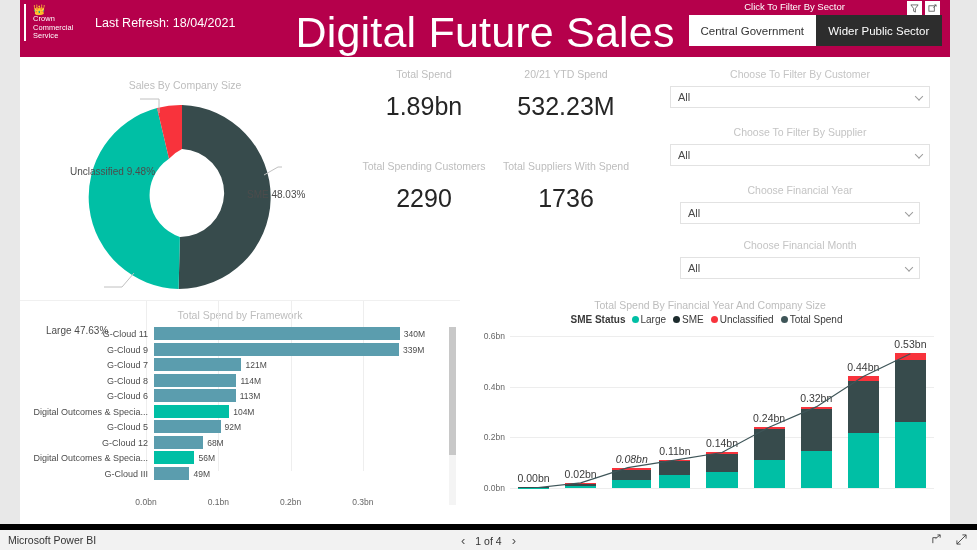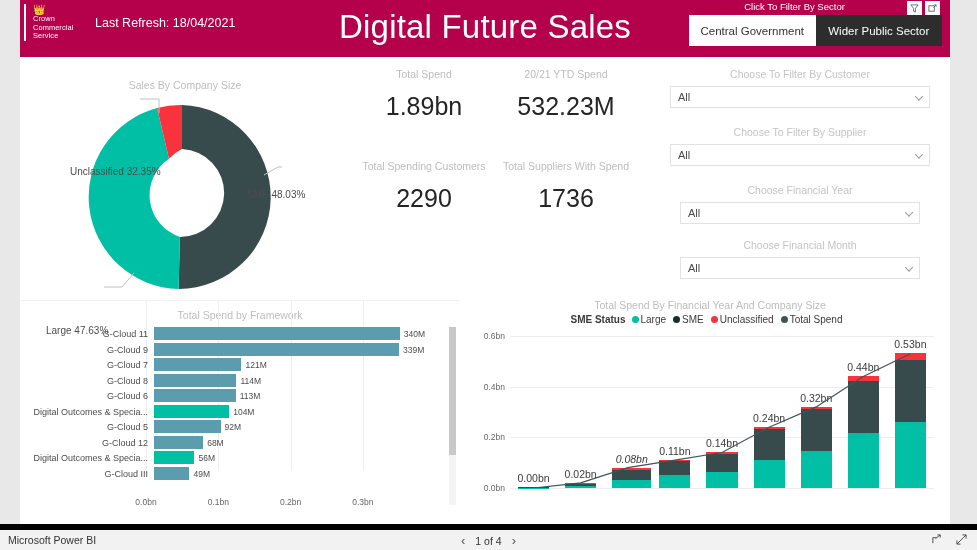--- a/index.html
+++ b/index.html
@@ -36,21 +36,21 @@
   .logo .crown { font-size: 10px; line-height: 11px; display:block; }
   .logo .l1, .logo .l2, .logo .l3 { display: block; }
   .refresh {
     position: absolute; left: 75px; top: 16px;
     color: #ffffff; font-size: 12.5px; white-space: nowrap;
   }
   .refresh .val { color:#ffffff; }
   .title {
     position: absolute; left: 0; top: 8px; width: 930px;
     text-align: center; color: #ffffff;
-    font-size: 33px; font-weight: 400; letter-spacing: .2px;
+    font-size: 43px; font-weight: 400; letter-spacing: .2px;
   }
 
   
   .sector-wrap { position: absolute; right: 8px; top: 1px; width: 253px; }
   .sector-caption {
     color: #ffffff; font-size: 9.5px; text-align: center;
     padding-right: 42px; line-height: 12px;
   }
   .sector-icons { position: absolute; right: 2px; top: 0px; display: flex; gap: 3px; }
   .icon-box {
@@ -248,21 +248,21 @@
 
         <path fill="#f8333c" d="M75.04,11.05 A92,92 0 0,1 100,8 L100,52 A44,44 0 0,0 86.98,61.66 Z"></path>
 
         <path d="M182,78 L196,70 L214,70" stroke="#c0c0c0" stroke-width="1" fill="none"></path>
         <path d="M52,176 L40,190 L22,190" stroke="#c0c0c0" stroke-width="1" fill="none"></path>
         <path d="M77,16 L77,2 L58,2" stroke="#c0c0c0" stroke-width="1" fill="none"></path>
       </svg>
 
       <div class="donut-label lbl-sme">SME 48.03%</div>
       <div class="donut-label lbl-large">Large 47.63%</div>
-      <div class="donut-label lbl-unc">Unclassified 32.35%</div>
+      <div class="donut-label lbl-unc">Unclassified 9.48%</div>
     </div>
 
     <div class="kpi kpi1">
       <div class="cap">Total Spend</div>
       <div class="val">1.89bn</div>
     </div>
     <div class="kpi kpi2">
       <div class="cap">20/21 YTD Spend</div>
       <div class="val">532.23M</div>
     </div>

